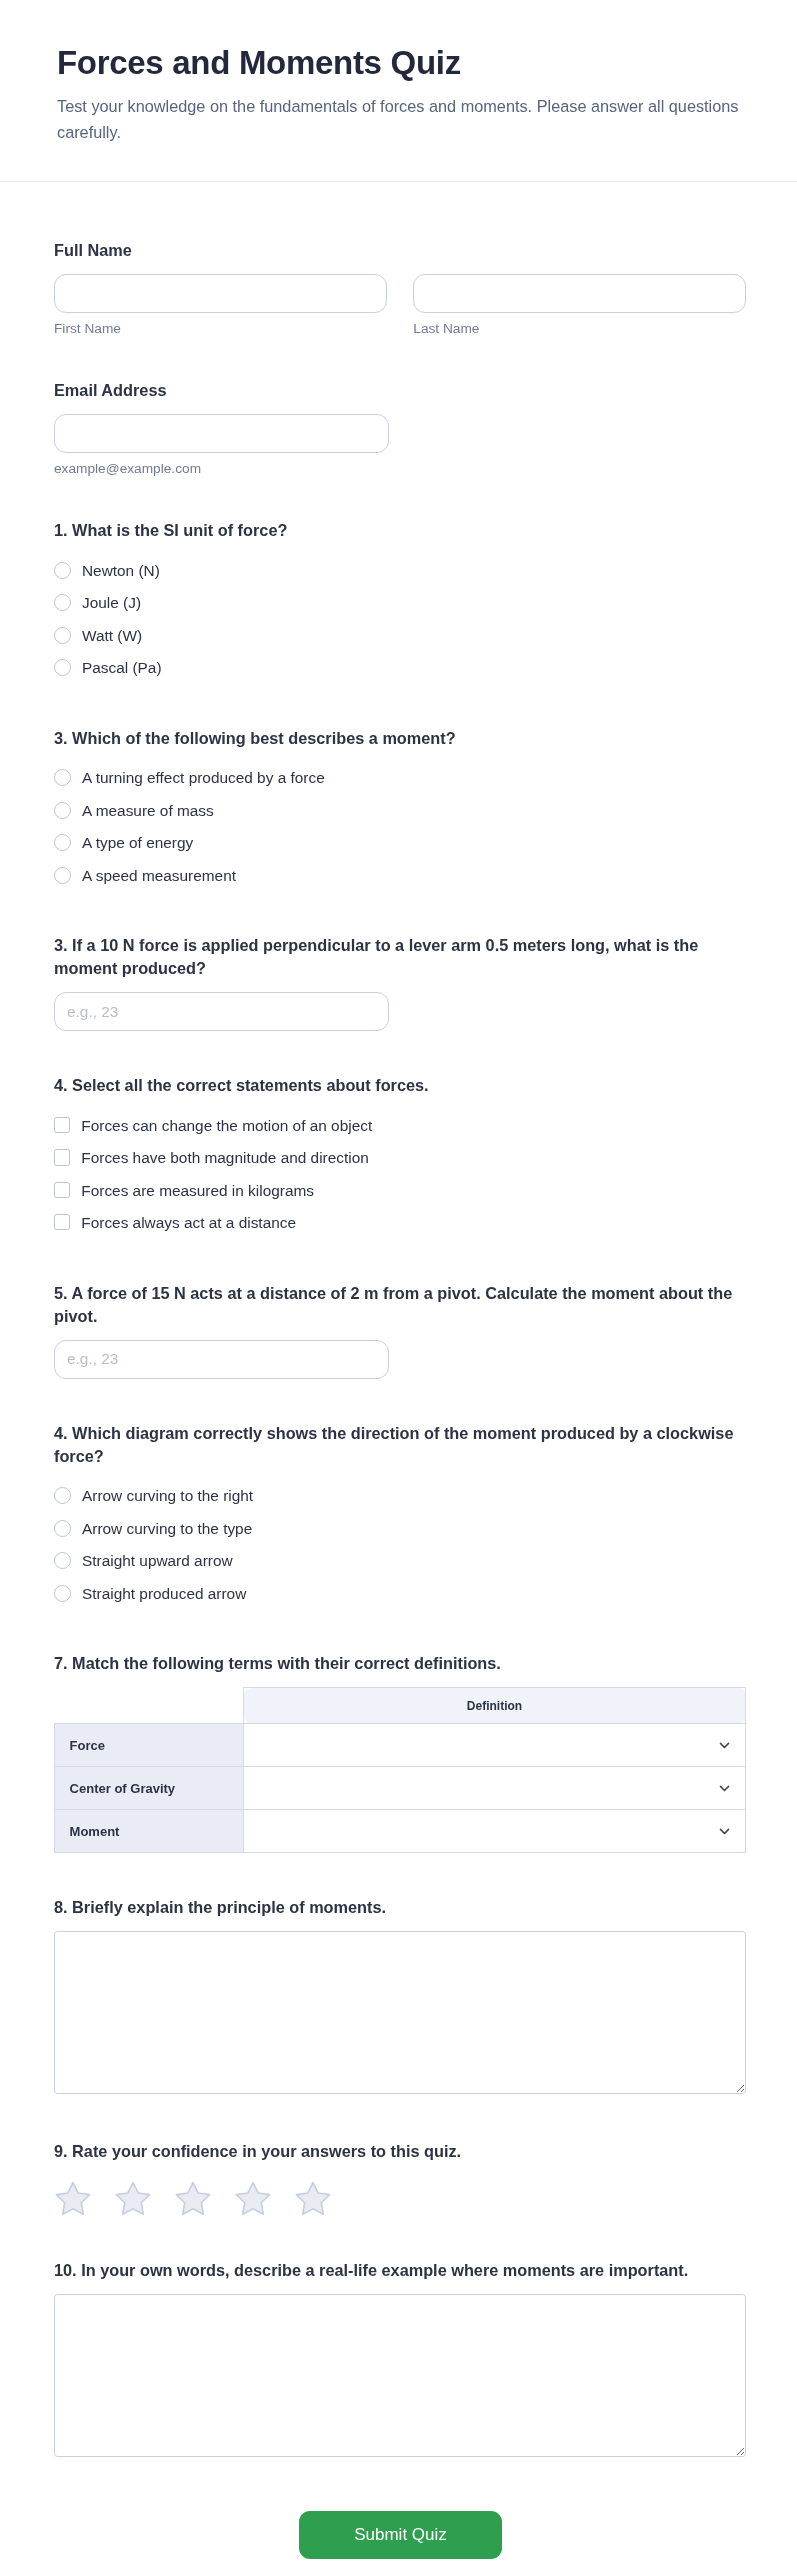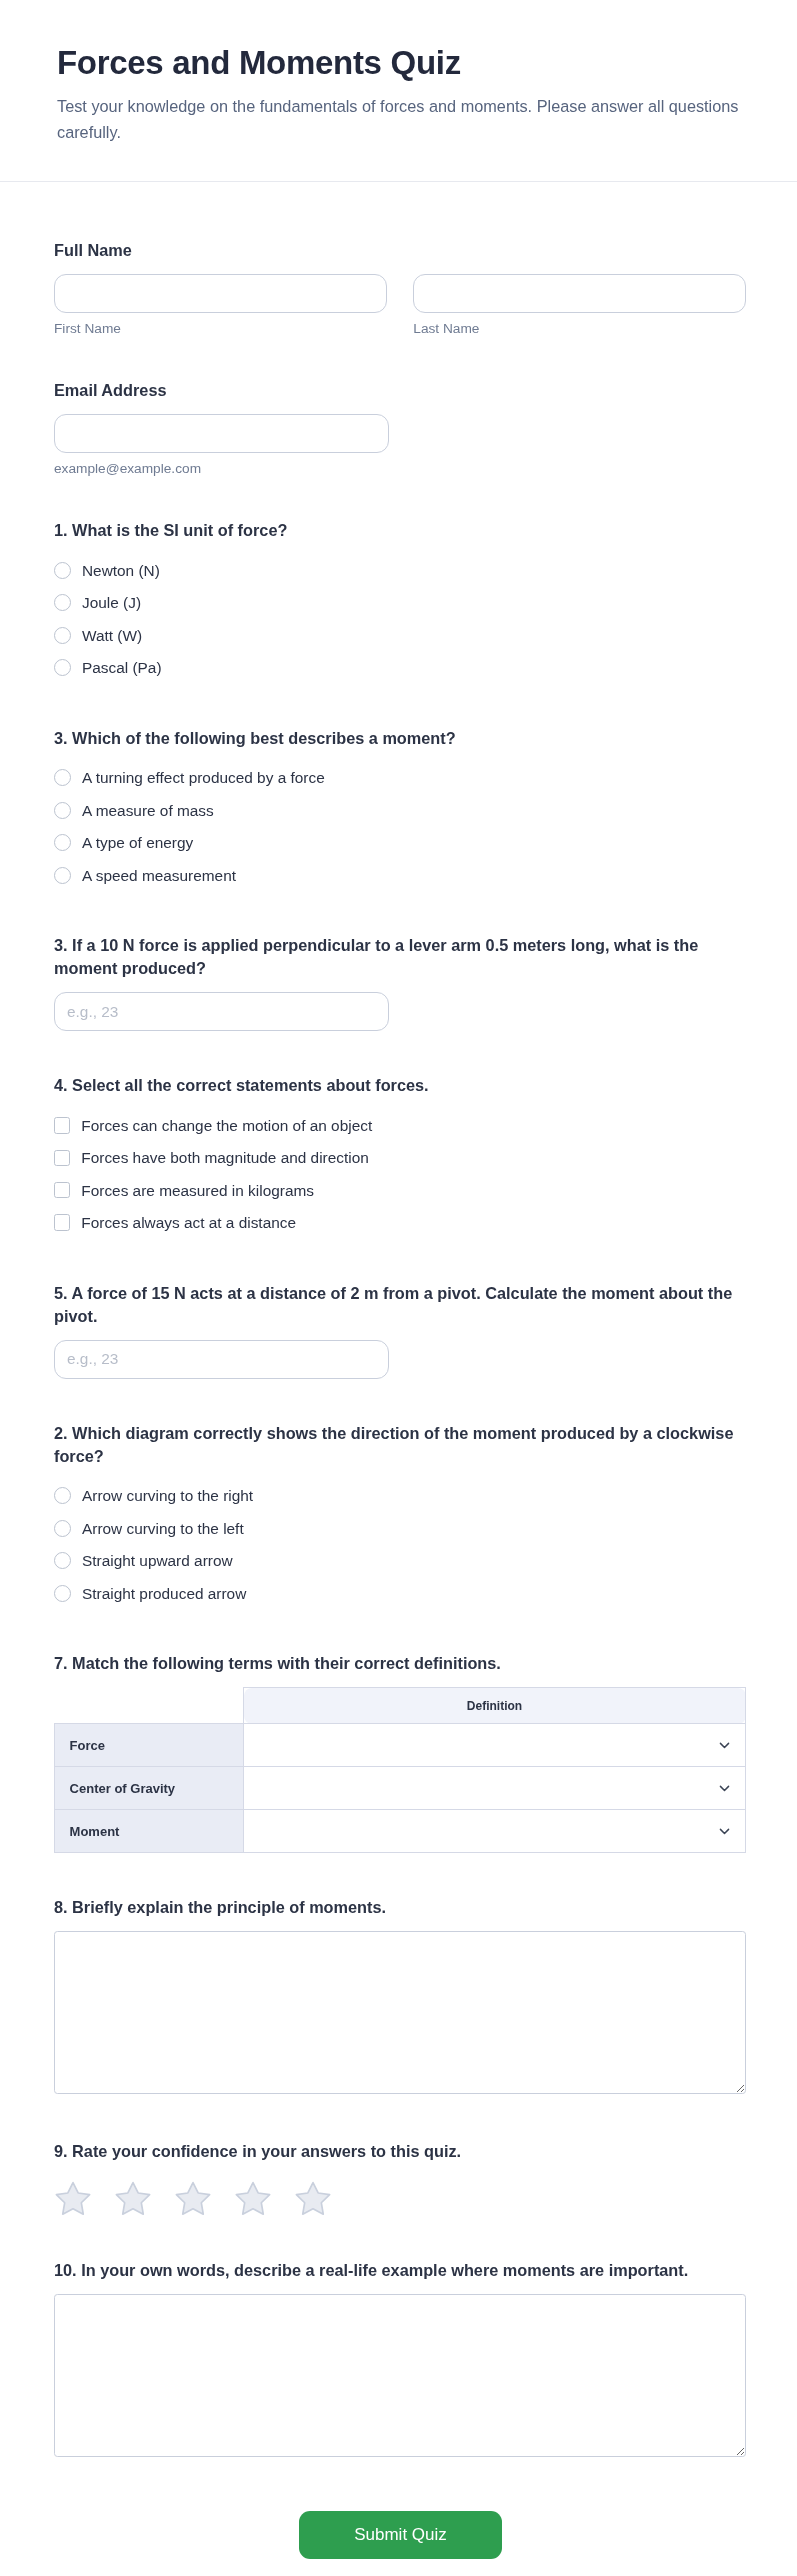--- a/index.html
+++ b/index.html
@@ -65,21 +65,21 @@
   .sublabel {
     margin-top: 7.7px;
     font-size: 13.7px;
     line-height: 15.4px;
     color: var(--text-muted, #6f7b92);
   }
   
   .option-list { margin-top: 5.1px; }
   .option-row {
     display: flex;
-    align-items: center;
+    align-items: flex-start;
     gap: 11px;
     padding: 7.7px 0;
     cursor: pointer;
     width: fit-content;
   }
   input.radio, input.checkbox {
     appearance: none;
     -webkit-appearance: none;
     width: 17px; height: 17px;
     border: 0.9px solid #bcc3cf;
@@ -276,29 +276,29 @@
         </label>
       </div>
     </div>
 
     <div class="field">
       <div class="field-label">5. A force of 15 N acts at a distance of 2 m from a pivot. Calculate the moment about the pivot.</div>
       <input type="text" class="text-input" placeholder="e.g., 23" style="">
     </div>
 
     <div class="field">
-      <div class="field-label">2. Which diagram correctly shows the direction of the moment produced by a clockwise force?</div>
+      <div class="field-label">4. Which diagram correctly shows the direction of the moment produced by a clockwise force?</div>
       <div class="option-list">
         <label class="option-row">
           <input type="radio" name="q6" class="radio" style="">
           <span class="option-label">Arrow curving to the right</span>
         </label>
         <label class="option-row">
           <input type="radio" name="q6" class="radio" style="">
-          <span class="option-label">Arrow curving to the left</span>
+          <span class="option-label">Arrow curving to the type</span>
         </label>
         <label class="option-row">
           <input type="radio" name="q6" class="radio" style="">
           <span class="option-label">Straight upward arrow</span>
         </label>
         <label class="option-row">
           <input type="radio" name="q6" class="radio" style="">
           <span class="option-label">Straight produced arrow</span>
         </label>
       </div>

